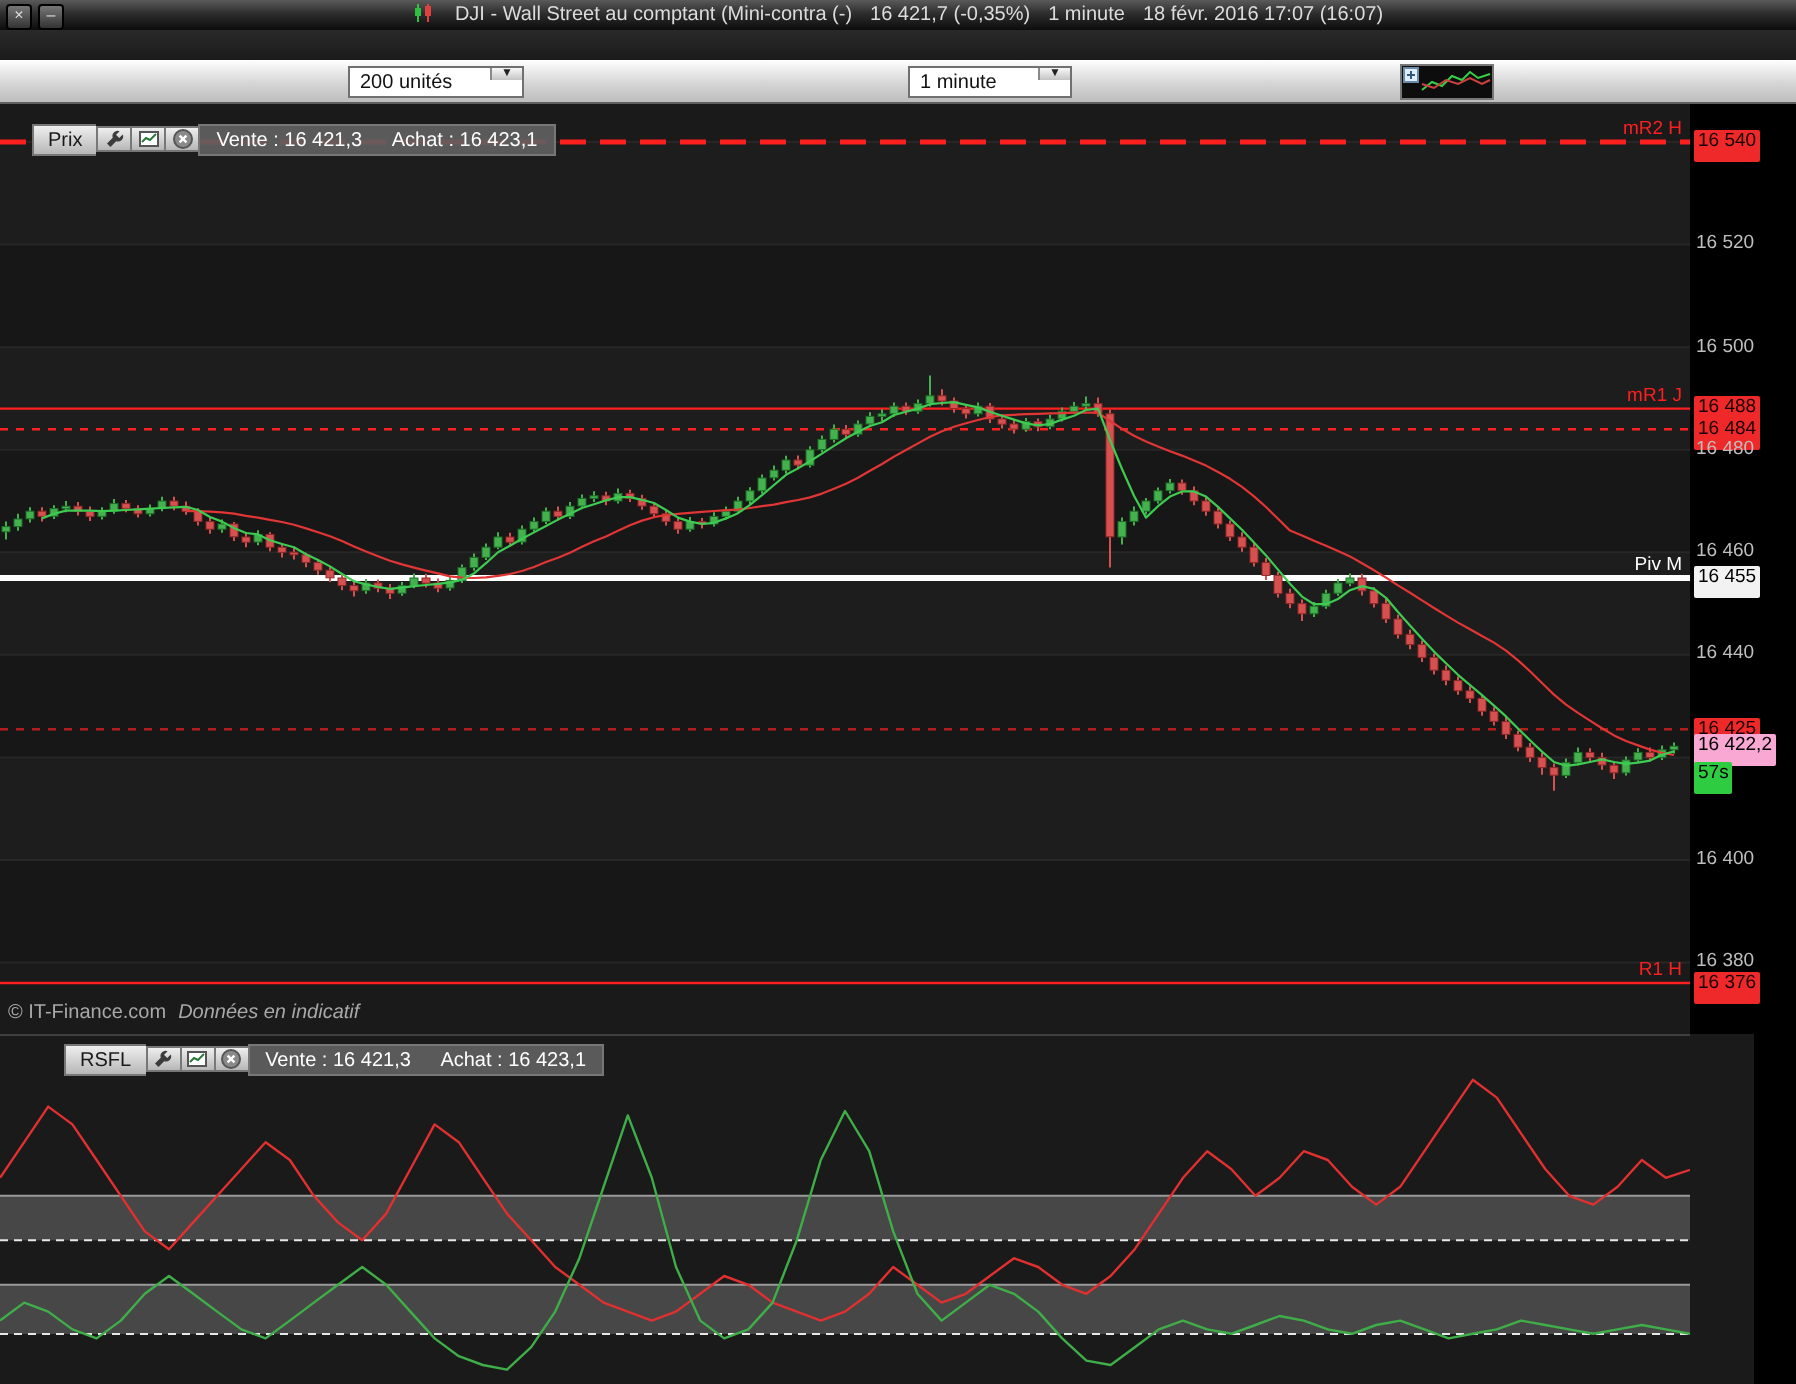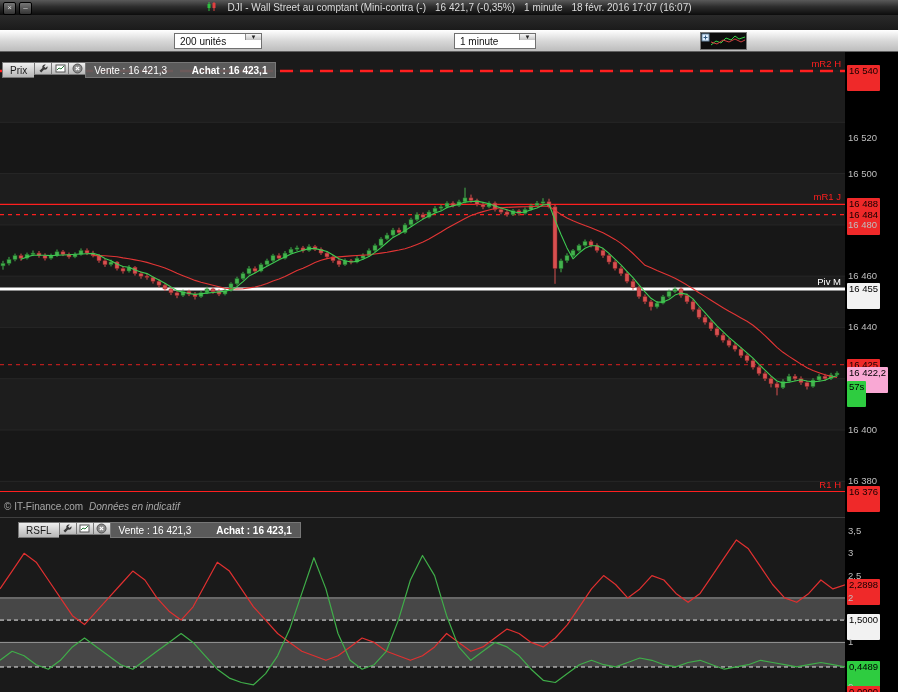--- a/index.html
+++ b/index.html
@@ -37,38 +37,38 @@
 
   
   .chart{position:absolute;top:52px;left:0;width:898px;height:640px;background:#000;}
   .plot{position:absolute;left:0;width:877px;background:#1a1a1a;}
   #plot1{top:0;height:465px;}
   #plot2{top:465px;height:175px;}
   .axis{position:absolute;left:845px;width:53px;background:#000;overflow:hidden;}
   #axis1{top:0;height:465px;}
   #axis2{top:465px;height:175px;}
 
-  .axl{position:absolute;left:3px;height:26px;line-height:12px;font-size:9.5px;
+  .axl{position:absolute;left:3px;height:16px;line-height:12px;font-size:9.5px;
     color:#bfbfbf;white-space:nowrap;}
   .axl.box{color:#000;padding:0 2px;left:2px;border-radius:1px;}
   .axl.red{background:#ef2929;color:#160000;}
   .axl.white{background:#f2f2f2;}
   .axl.yellow{background:#f9a8d4;}
   .axl.green{background:#2ecc40;}
 
   
-  .pane-header{position:absolute;left:2px;height:15px;display:flex;align-items:flex-start;
+  .pane-header{position:absolute;left:16px;height:15px;display:flex;align-items:center;
     font-size:10px;z-index:5;}
   .ph-name{background:linear-gradient(#efefef,#b7b7b7);color:#1a1a1a;
     padding:1px 7px 0;border:1px solid #777;border-right:none;line-height:13px;}
   .ph-btn{width:16px;background:linear-gradient(#efefef,#b7b7b7);
     border:1px solid #777;border-right:none;display:flex;align-items:center;justify-content:center;}
   .ph-quote{background:rgba(96,96,96,0.92);color:#fff;padding:1px 8px 0;
     line-height:13px;border:1px solid #777;white-space:nowrap;}
-  .ph-quote span + span{margin-left:22px;font-weight:bold;}
+  .ph-quote span + span{margin-left:12px;}
   #hdr1{top:10px;}
   #hdr2{top:470px;padding-left:16px;}
 
   .copyright{position:absolute;left:4px;top:449px;font-size:10px;color:#a8a8a8;z-index:4;}
   .copyright .note{font-style:italic;margin-left:6px;margin-top:44px;}
 </style>
 </head>
 <body>
 
 <div class="titlebar">
@@ -419,21 +419,21 @@
         <rect x="835" y="321.1" width="4" height="1.8" fill="#44b14e" stroke="#1d6e26" stroke-width="0.5"></rect>
         <polyline points="93,203.6 99,203.5 105,203.8 111,204.2 117,204.8 123,205.9 129,206.8 135,207.9 141,209.0 147,210.4 153,212.2 159,214.1 165,216.1 171,218.5 177,221.3 183,223.7 189,226.1 195,228.4 201,230.2 207,231.8 213,233.3 219,234.7 225,236.2 231,236.8 237,237.0 243,236.7 249,235.9 255,235.0 261,233.5 267,231.5 273,229.0 279,226.9 285,224.4 291,221.4 297,218.6 303,216.2 309,213.4 315,210.6 321,208.3 327,206.6 333,205.5 339,204.9 345,204.4 351,203.9 357,203.5 363,203.1 369,202.8 375,202.0 381,201.1 387,200.3 393,199.1 399,198.0 405,196.7 411,194.8 417,192.4 423,189.9 429,186.9 435,183.4 441,180.0 447,176.3 453,173.0 459,169.7 465,166.4 471,163.6 477,161.4 483,159.6 489,158.0 495,156.5 501,155.7 507,155.4 513,155.1 519,154.9 525,154.7 531,154.6 537,154.3 543,154.3 549,154.3 555,158.5 561,162.4 567,165.9 573,168.8 579,171.2 585,173.6 591,175.8 597,178.2 603,180.8 609,184.0 615,187.4 621,191.4 627,196.2 633,201.5 639,207.4 645,213.3 651,215.7 657,218.4 663,220.9 669,223.5 675,226.2 681,229.6 687,233.1 693,236.8 699,240.7 705,244.4 711,248.2 717,252.0 723,255.7 729,259.3 735,262.6 741,266.0 747,269.3 753,273.3 759,278.2 765,283.6 771,289.5 777,295.3 783,300.3 789,304.4 795,308.3 801,312.1 807,315.7 813,318.5 819,320.7 825,322.8 831,324.4 837,325.5" fill="none" stroke="#e23535" stroke-width="1.1" stroke-linejoin="round"></polyline>
         <polyline points="21,207.2 27,204.9 33,203.3 39,203.3 45,203.3 51,203.6 57,203.3 63,203.0 69,202.7 75,202.3 81,202.0 87,201.7 93,201.4 99,203.0 105,206.5 111,208.8 117,212.0 123,214.5 129,215.2 135,218.1 141,220.0 147,221.6 153,225.1 159,228.0 165,231.2 171,235.0 177,238.6 183,240.2 189,241.5 195,242.4 201,241.8 207,241.1 213,240.5 219,239.9 225,239.2 231,237.9 237,234.7 243,229.6 249,224.1 255,220.9 261,217.4 267,214.2 273,211.0 279,207.8 285,204.9 291,202.0 297,200.1 303,198.2 309,196.6 315,196.6 321,197.9 327,199.5 333,203.0 339,206.8 345,208.8 351,210.0 357,209.4 363,207.2 369,204.6 375,200.4 381,195.6 387,190.5 393,185.4 399,182.2 405,178.6 411,174.8 417,170.9 423,167.1 429,163.9 435,161.0 441,159.1 447,155.5 453,153.9 459,152.3 465,150.1 471,149.5 477,149.1 483,150.4 489,151.7 495,153.9 501,155.9 507,157.8 513,159.7 519,160.7 525,160.0 531,157.8 537,155.9 543,153.0 549,152.3 555,168.0 561,182.5 567,195.9 573,206.8 579,201.1 585,196.3 591,193.7 597,193.7 603,196.3 609,201.4 615,207.2 621,212.9 627,219.3 633,225.7 639,232.8 645,239.9 651,246.3 657,250.1 663,250.1 669,247.5 675,243.1 681,241.1 687,242.4 693,246.9 699,254.0 705,260.7 711,267.4 717,273.8 723,279.6 729,285.4 735,290.5 741,295.6 747,300.8 753,306.2 759,312.3 765,318.1 771,323.8 777,329.0 783,330.9 789,330.2 795,329.0 801,327.7 807,329.0 813,329.9 819,329.3 825,328.3 831,325.4 837,323.7" fill="none" stroke="#3ecb52" stroke-width="1.1" stroke-linejoin="round"></polyline>
         <text x="841" y="15.0" fill="#ff1f1f" font-size="9.5" text-anchor="end" font-family="Liberation Sans, sans-serif">mR2 H</text>
         <text x="841" y="148.3" fill="#ff1f1f" font-size="9.5" text-anchor="end" font-family="Liberation Sans, sans-serif">mR1 J</text>
         <text x="841" y="233.0" fill="#ffffff" font-size="9.5" text-anchor="end" font-family="Liberation Sans, sans-serif">Piv M</text>
         <text x="841" y="435.5" fill="#ff1f1f" font-size="9.5" text-anchor="end" font-family="Liberation Sans, sans-serif">R1 H</text>
       </svg></div>
   <div class="axis" id="axis1">
       <div class="axl box red" style="top: 13px;">16 540</div>
-      <div class="axl" style="top: 64.3px; margin-top: 16px;">16 520</div>
+      <div class="axl" style="top: 64.3px;">16 520</div>
       <div class="axl" style="top: 115.6px;">16 500</div>
       <div class="axl box red" style="top: 146.3px;">16 488</div>
       <div class="axl box red" style="top: 156.6px;">16 484</div>
       <div class="axl" style="top: 166.9px;">16 480</div>
       <div class="axl" style="top: 218.1px;">16 460</div>
       <div class="axl box white" style="top: 231px;">16 455</div>
       <div class="axl" style="top: 269.4px;">16 440</div>
       <div class="axl box red" style="top: 306.6px;">16 425</div>
       <div class="axl box yellow" style="top: 315.1px;">16 422,2</div>
       <div class="axl box green" style="top: 329.4px;">57s</div>
@@ -446,32 +446,20 @@
         <line x1="0" y1="0.5" x2="845" y2="0.5" stroke="#3f3f3f"></line>
         <rect x="0" y="80.9" width="845" height="22.3" fill="#474747"></rect>
         <rect x="0" y="125.4" width="845" height="24.6" fill="#474747"></rect>
         <line x1="0" y1="80.9" x2="845" y2="80.9" stroke="#9a9a9a"></line>
         <line x1="0" y1="103.1" x2="845" y2="103.1" stroke="#e8e8e8" stroke-dasharray="4,3"></line>
         <line x1="0" y1="125.4" x2="845" y2="125.4" stroke="#9a9a9a"></line>
         <line x1="0" y1="150.0" x2="845" y2="150.0" stroke="#e8e8e8" stroke-dasharray="4,3"></line>
         <polyline points="0.0,71.9 12.1,54.1 24.1,36.3 36.2,45.2 48.3,63.0 60.4,80.9 72.4,98.7 84.5,107.6 96.6,94.2 108.6,80.9 120.7,67.5 132.8,54.1 144.9,63.0 156.9,80.9 169.0,94.2 181.1,103.1 193.1,89.8 205.2,67.5 217.3,45.2 229.4,54.1 241.4,71.9 253.5,89.8 265.6,103.1 277.6,116.5 289.7,125.4 301.8,134.3 313.9,138.8 325.9,143.3 338.0,138.8 350.1,129.9 362.1,121.0 374.2,125.4 386.3,134.3 398.4,138.8 410.4,143.3 422.5,138.8 434.6,129.9 446.6,116.5 458.7,125.4 470.8,134.3 482.9,129.9 494.9,121.0 507.0,112.1 519.1,116.5 531.1,125.4 543.2,129.9 555.3,121.0 567.4,107.6 579.4,89.8 591.5,71.9 603.6,58.6 615.6,67.5 627.7,80.9 639.8,71.9 651.9,58.6 663.9,63.0 676.0,76.4 688.1,85.3 700.1,76.4 712.2,58.6 724.3,40.7 736.4,22.9 748.4,31.8 760.5,49.7 772.6,67.5 784.6,80.9 796.7,85.3 808.8,76.4 820.9,63.0 832.9,71.9 845.0,67.9" fill="none" stroke="#e03030" stroke-width="1.2" stroke-linejoin="round"></polyline>
         <polyline points="0.0,143.3 12.1,134.3 24.1,138.8 36.2,147.7 48.3,152.2 60.4,143.3 72.4,129.9 84.5,121.0 96.6,129.9 108.6,138.8 120.7,147.7 132.8,152.2 144.9,143.3 156.9,134.3 169.0,125.4 181.1,116.5 193.1,125.4 205.2,138.8 217.3,152.2 229.4,161.1 241.4,165.5 253.5,167.8 265.6,156.6 277.6,138.8 289.7,112.1 301.8,76.4 313.9,40.7 325.9,71.9 338.0,116.5 350.1,143.3 362.1,152.2 374.2,147.7 386.3,134.3 398.4,103.1 410.4,63.0 422.5,38.5 434.6,58.6 446.6,98.7 458.7,129.9 470.8,143.3 482.9,134.3 494.9,125.4 507.0,129.9 519.1,138.8 531.1,152.2 543.2,163.3 555.3,165.5 567.4,156.6 579.4,147.7 591.5,143.3 603.6,147.7 615.6,149.9 627.7,145.5 639.8,141.0 651.9,143.3 663.9,147.7 676.0,149.9 688.1,145.5 700.1,143.3 712.2,147.7 724.3,152.2 736.4,149.9 748.4,147.7 760.5,143.3 772.6,145.5 784.6,147.7 796.7,149.9 808.8,147.7 820.9,145.5 832.9,147.7 845.0,149.9" fill="none" stroke="#3fae49" stroke-width="1.2" stroke-linejoin="round"></polyline>
       </svg></div>
-  <div class="axis" id="axis2">
-      <div class="axl" style="top: 8px;">3,5</div>
-      <div class="axl" style="top: 30.3px;">3</div>
-      <div class="axl" style="top: 52.6px;">2,5</div>
-      <div class="axl box red" style="top: 61.9px;">2,2898</div>
-      <div class="axl" style="top: 74.9px;">2</div>
-      <div class="axl box white" style="top: 97.1px;">1,5000</div>
-      <div class="axl" style="top: 119.4px;">1</div>
-      <div class="axl box green" style="top: 144px;">0,4489</div>
-      <div class="axl" style="top: 164px;">0</div>
-      <div class="axl box red" style="top: 168.5px;">0,0000</div>
-    </div>
 
   <div class="pane-header" id="hdr1">
     <span class="ph-name">Prix</span>
     <span class="ph-btn">
       <svg width="11" height="11">
           <path d="M7.8 1.6a2.6 2.6 0 0 0-3.4 3.3L1.5 7.8l1.7 1.7 2.9-2.9a2.6 2.6 0 0 0 3.3-3.4L7.6 5 6 3.4z" fill="#3b3b3b"></path>
         </svg>
     </span>
     <span class="ph-btn">
       <svg width="11" height="11">

